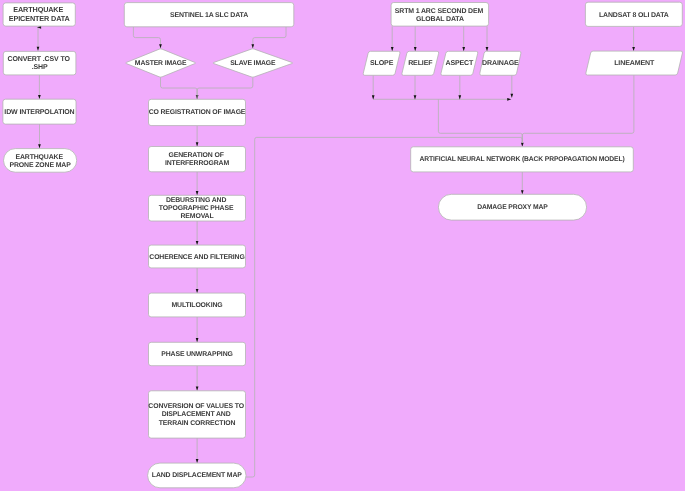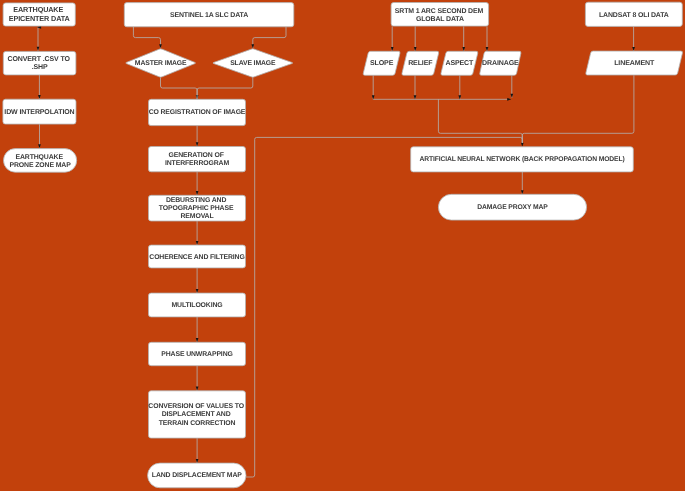--- a/index.html
+++ b/index.html
@@ -1,16 +1,16 @@
 <!DOCTYPE html>
 <html><head>
 <meta charset="utf-8">
 <style>
   html,body{margin:0;padding:0;background:#fff;-webkit-font-smoothing:antialiased;text-rendering:geometricPrecision;}
-  #page{position:relative;width:685px;height:491px;background:#c2410c;overflow:hidden;
+  #page{position:relative;width:685px;height:491px;background:#f0abfc;overflow:hidden;
         font-family:"Liberation Sans",sans-serif;}
   svg{display:block;}
   .nodetext{font-family:"Liberation Sans",sans-serif;font-weight:bold;fill:#3b3b3b;text-anchor:middle;letter-spacing:-0.13px;}
 </style>
 </head>
 <body>
 
 <div id="page">
   <svg id="chart" width="685" height="491" viewBox="0 0 685 491">
     <g id="edges-layer">

